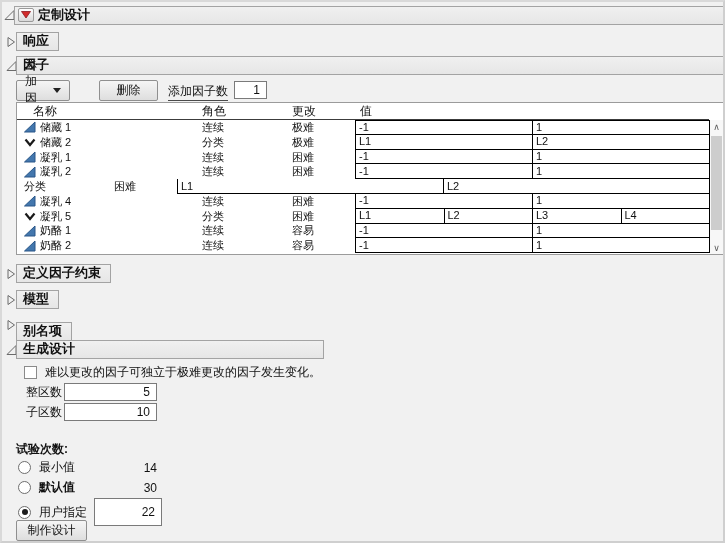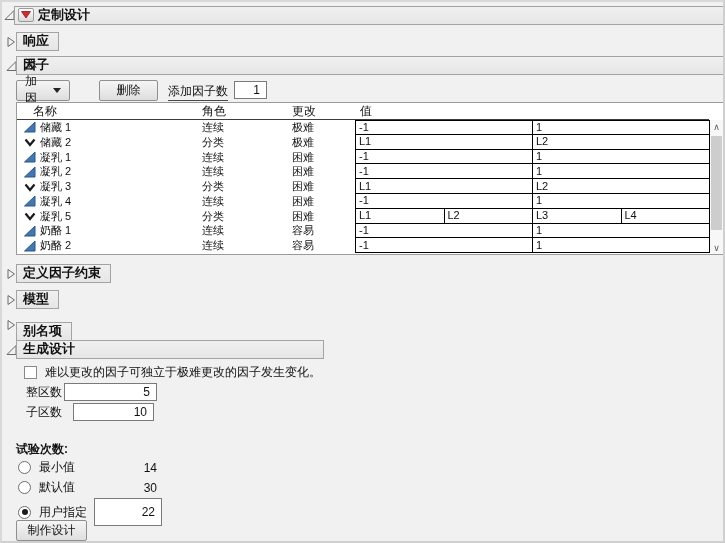--- a/index.html
+++ b/index.html
@@ -204,28 +204,20 @@
           <span class="fname">凝乳 2</span>
         </div>
         <div class="tc role">连续</div>
         <div class="tc changes">困难</div>
         <div class="cell-values">
           <div class="vcell">-1</div>
           <div class="vcell">1</div>
         </div>
       </div>
       <div class="trow">
-        <div class="tc name">
-          <span class="ficon">
-            <svg width="12" height="12" viewBox="0 0 12 12">
-              <polyline points="1.5,3.5 6,9 10.5,3.5" fill="none" stroke="#1a1a1a" stroke-width="2.2"></polyline>
-            </svg>
-          </span>
-          <span class="fname">凝乳 3</span>
-        </div>
         <div class="tc role">分类</div>
         <div class="tc changes">困难</div>
         <div class="cell-values">
           <div class="vcell">L1</div>
           <div class="vcell">L2</div>
         </div>
       </div>
       <div class="trow">
         <div class="tc name">
           <span class="ficon">
@@ -342,35 +334,35 @@
 </div>
 
 <div class="abs row-flex" style="left:24px;top:381px;">
   <span>整区数</span>
   <div class="numbox" style="width:93px;height:18px;margin-left:2px;">
     <span>5</span>
   </div>
 </div>
 <div class="abs row-flex" style="left:24px;top:401px;">
   <span>子区数</span>
-  <div class="numbox" style="width:81px;height:18px;margin-left:11px;">
+  <div class="numbox" style="width:93px;height:18px;margin-left:2px;">
     <span>10</span>
   </div>
 </div>
 
 <div class="abs boldlabel" style="left:14px;top:439px;">试验次数:</div>
 
 <div class="abs row-flex" style="left:16px;top:457px;">
   <span class="radio"></span>
   <span class="rlabel" style="width:52px;">最小值</span>
   <span class="rvalue">14</span>
 </div>
 <div class="abs row-flex" style="left:16px;top:477px;">
   <span class="radio"></span>
-  <span class="rlabel" style="width:52px;">默认值</span>
+  <span class="rlabel" style="width:52px;font-weight:bold;">默认值</span>
   <span class="rvalue">30</span>
 </div>
 <div class="abs row-flex" style="left:16px;top:496px;">
   <span class="radio selected">
       <span class="dot"></span>
     </span>
   <span class="rlabel" style="width:52px;">用户指定</span>
   <div class="numbox" style="width:68px;height:28px;margin-left:3px;">
     <span>22</span>
   </div>

